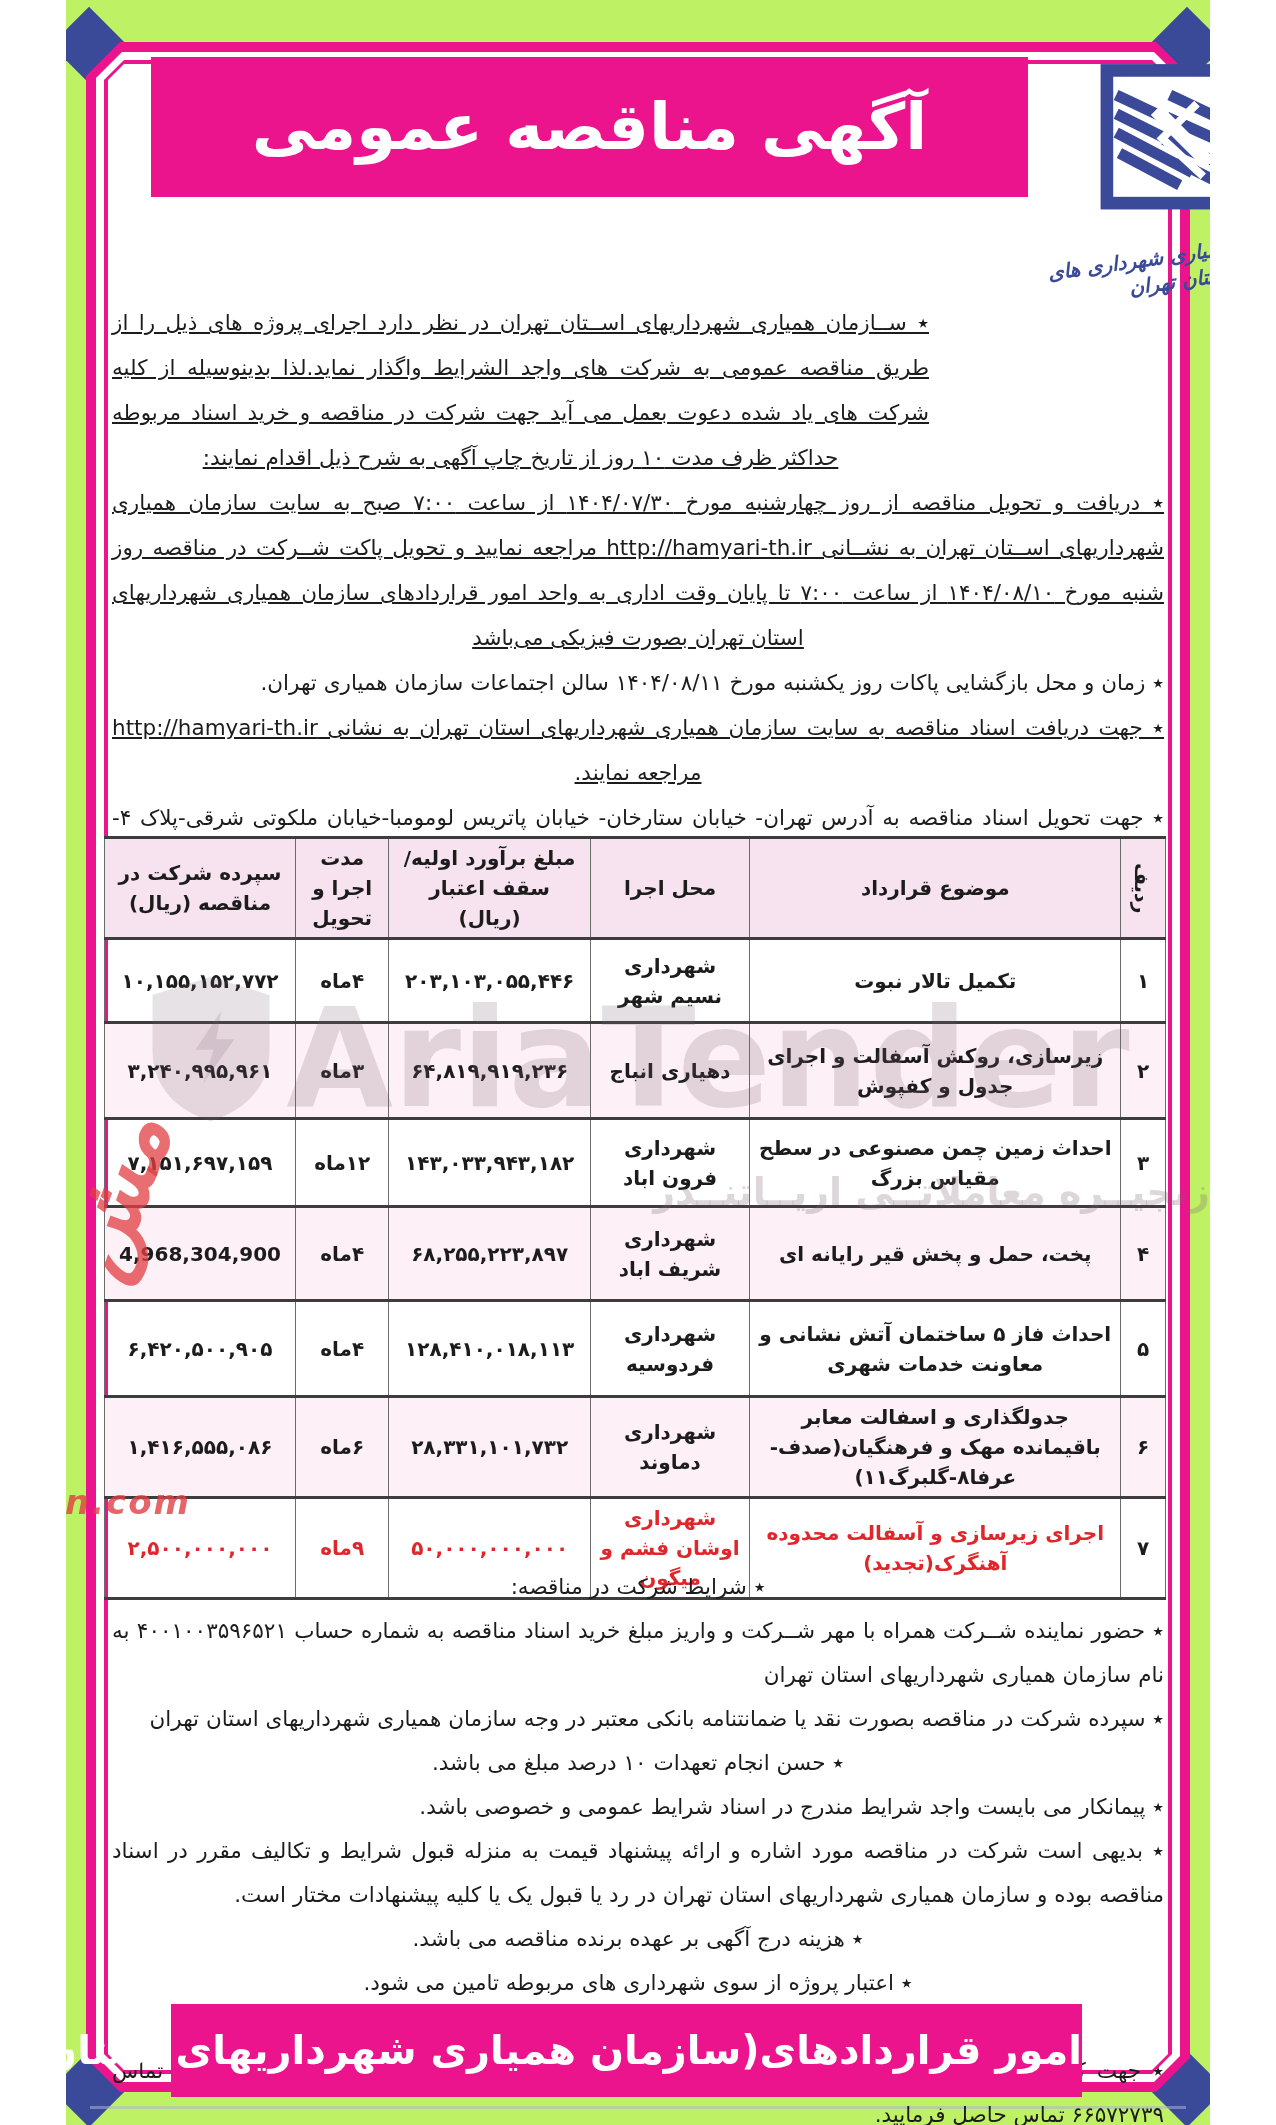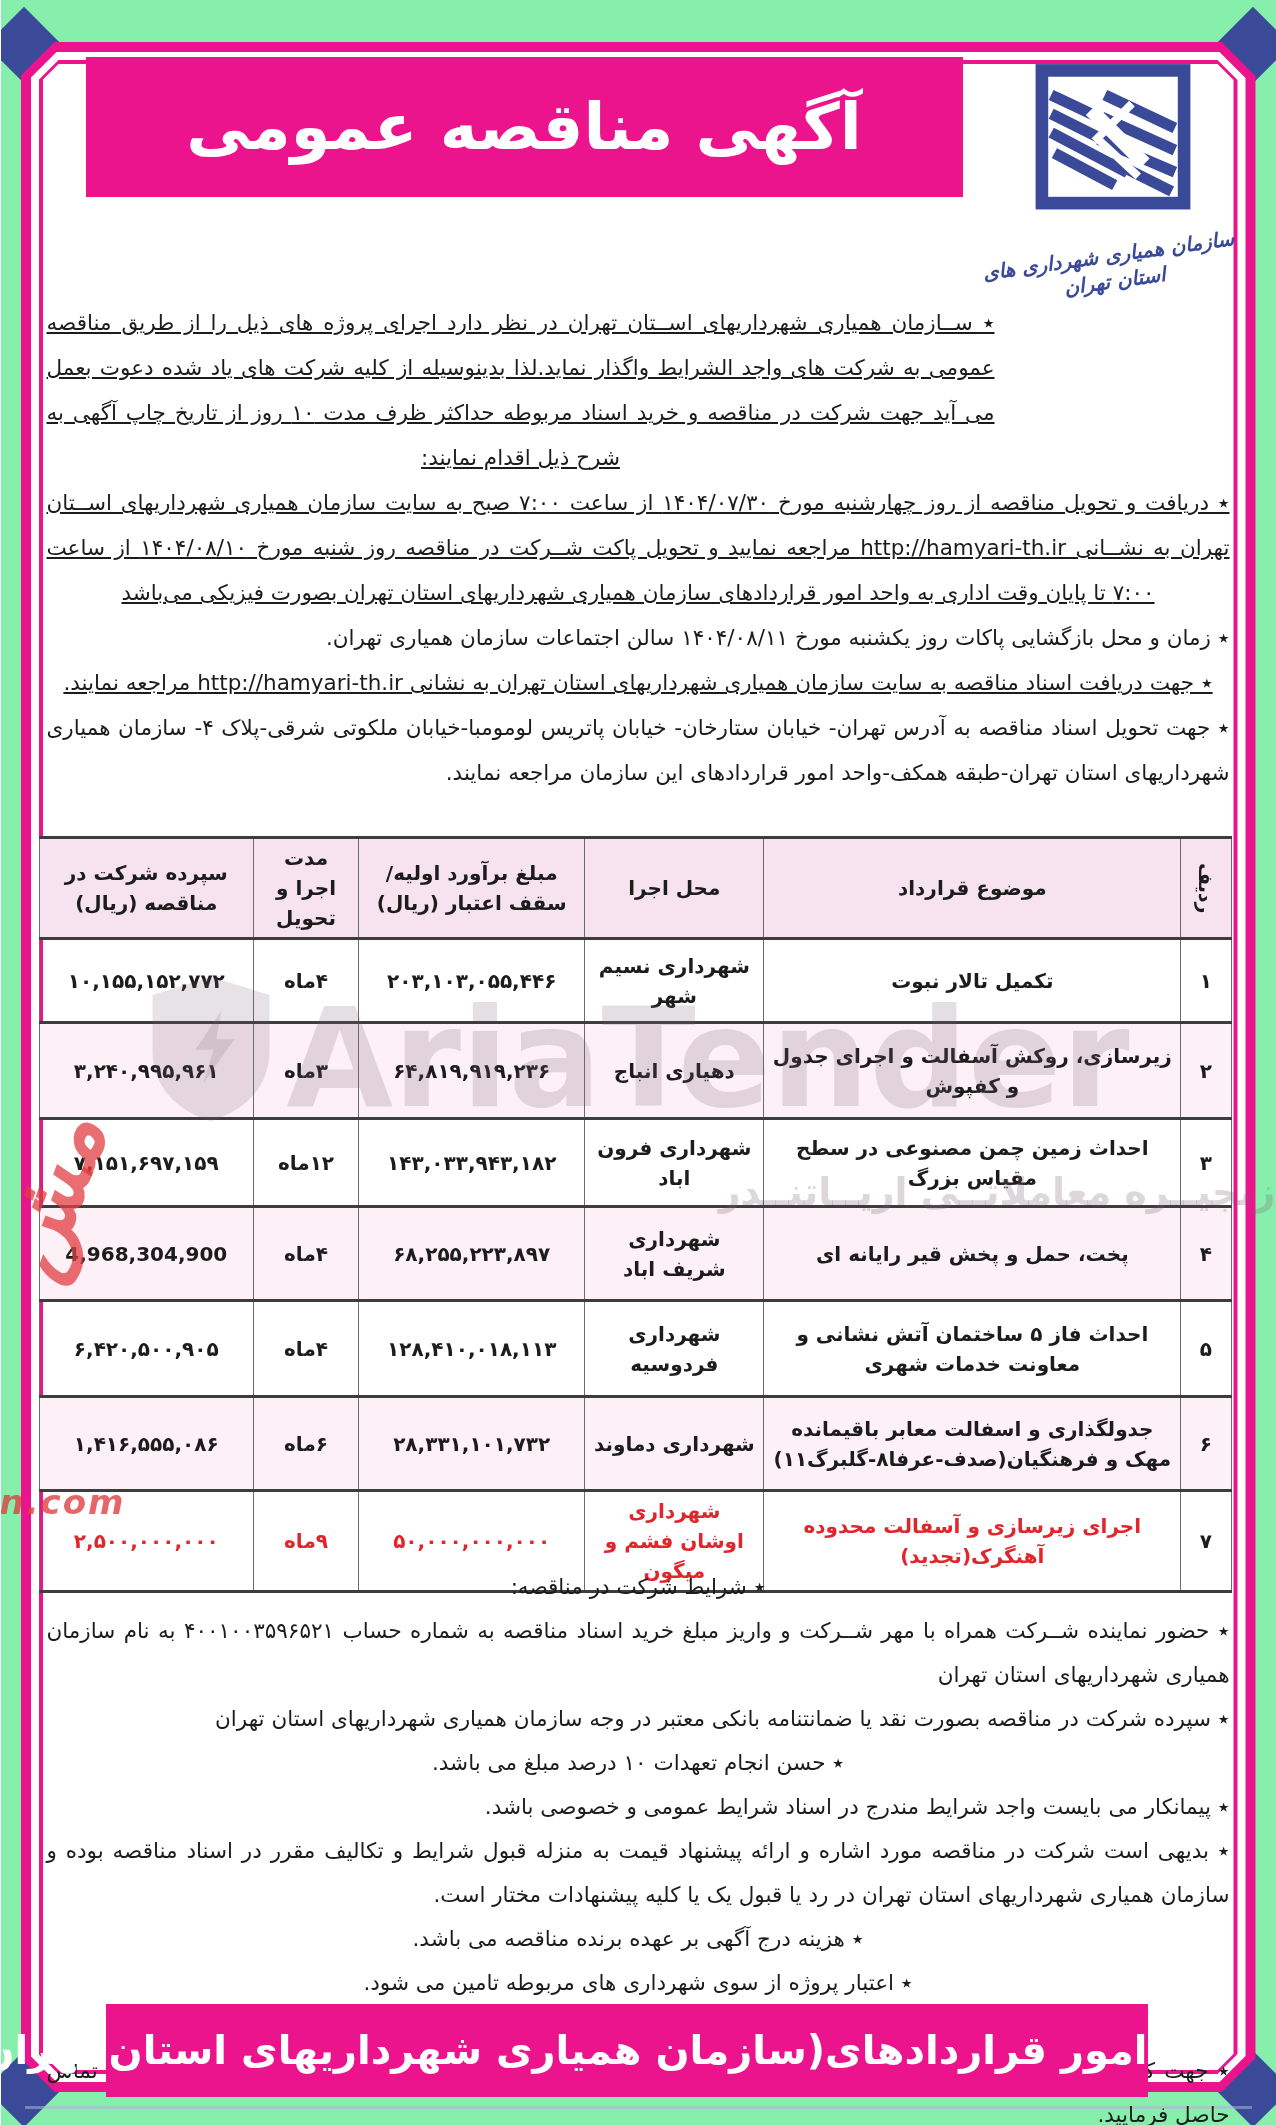--- a/index.html
+++ b/index.html
@@ -6,21 +6,21 @@
     --magenta:#ec148c;
     --navy:#3b4a98;
     --hdr-bg:#f7e3ef;
     --alt-bg:#fdf0f6;
     --red:#e0262b;
     --ink:#1c1c1c;
   }
   *{margin:0;padding:0;box-sizing:border-box;}
   html,body{background:#ffffff;}
   body{font-family:"DejaVu Sans",sans-serif;}
-  .page{position:relative;width:1275px;height:2125px;margin:0 auto;background:#86efac;overflow:hidden;}
+  .page{position:relative;width:1144px;height:2125px;margin:0 auto;background:#bef264;overflow:hidden;}
 
   
   .corner{position:absolute;width:54px;height:54px;background:var(--navy);transform:rotate(45deg);z-index:0;}
   .c-tl{left:-4px;top:18px;}
   .c-tr{right:-4px;top:18px;}
   .c-bl{left:-4px;bottom:9px;}
   .c-br{right:-4px;bottom:9px;}
   .cut{clip-path:polygon(var(--c) 0,calc(100% - var(--c)) 0,100% var(--c),100% calc(100% - var(--c)),calc(100% - var(--c)) 100%,var(--c) 100%,0 calc(100% - var(--c)),0 var(--c));}
   .frame1{position:absolute;left:20px;right:20px;top:42px;bottom:33px;background:var(--magenta);--c:34px;z-index:1;}
   .frame2{position:absolute;inset:10px;background:#fff;--c:26px;}

